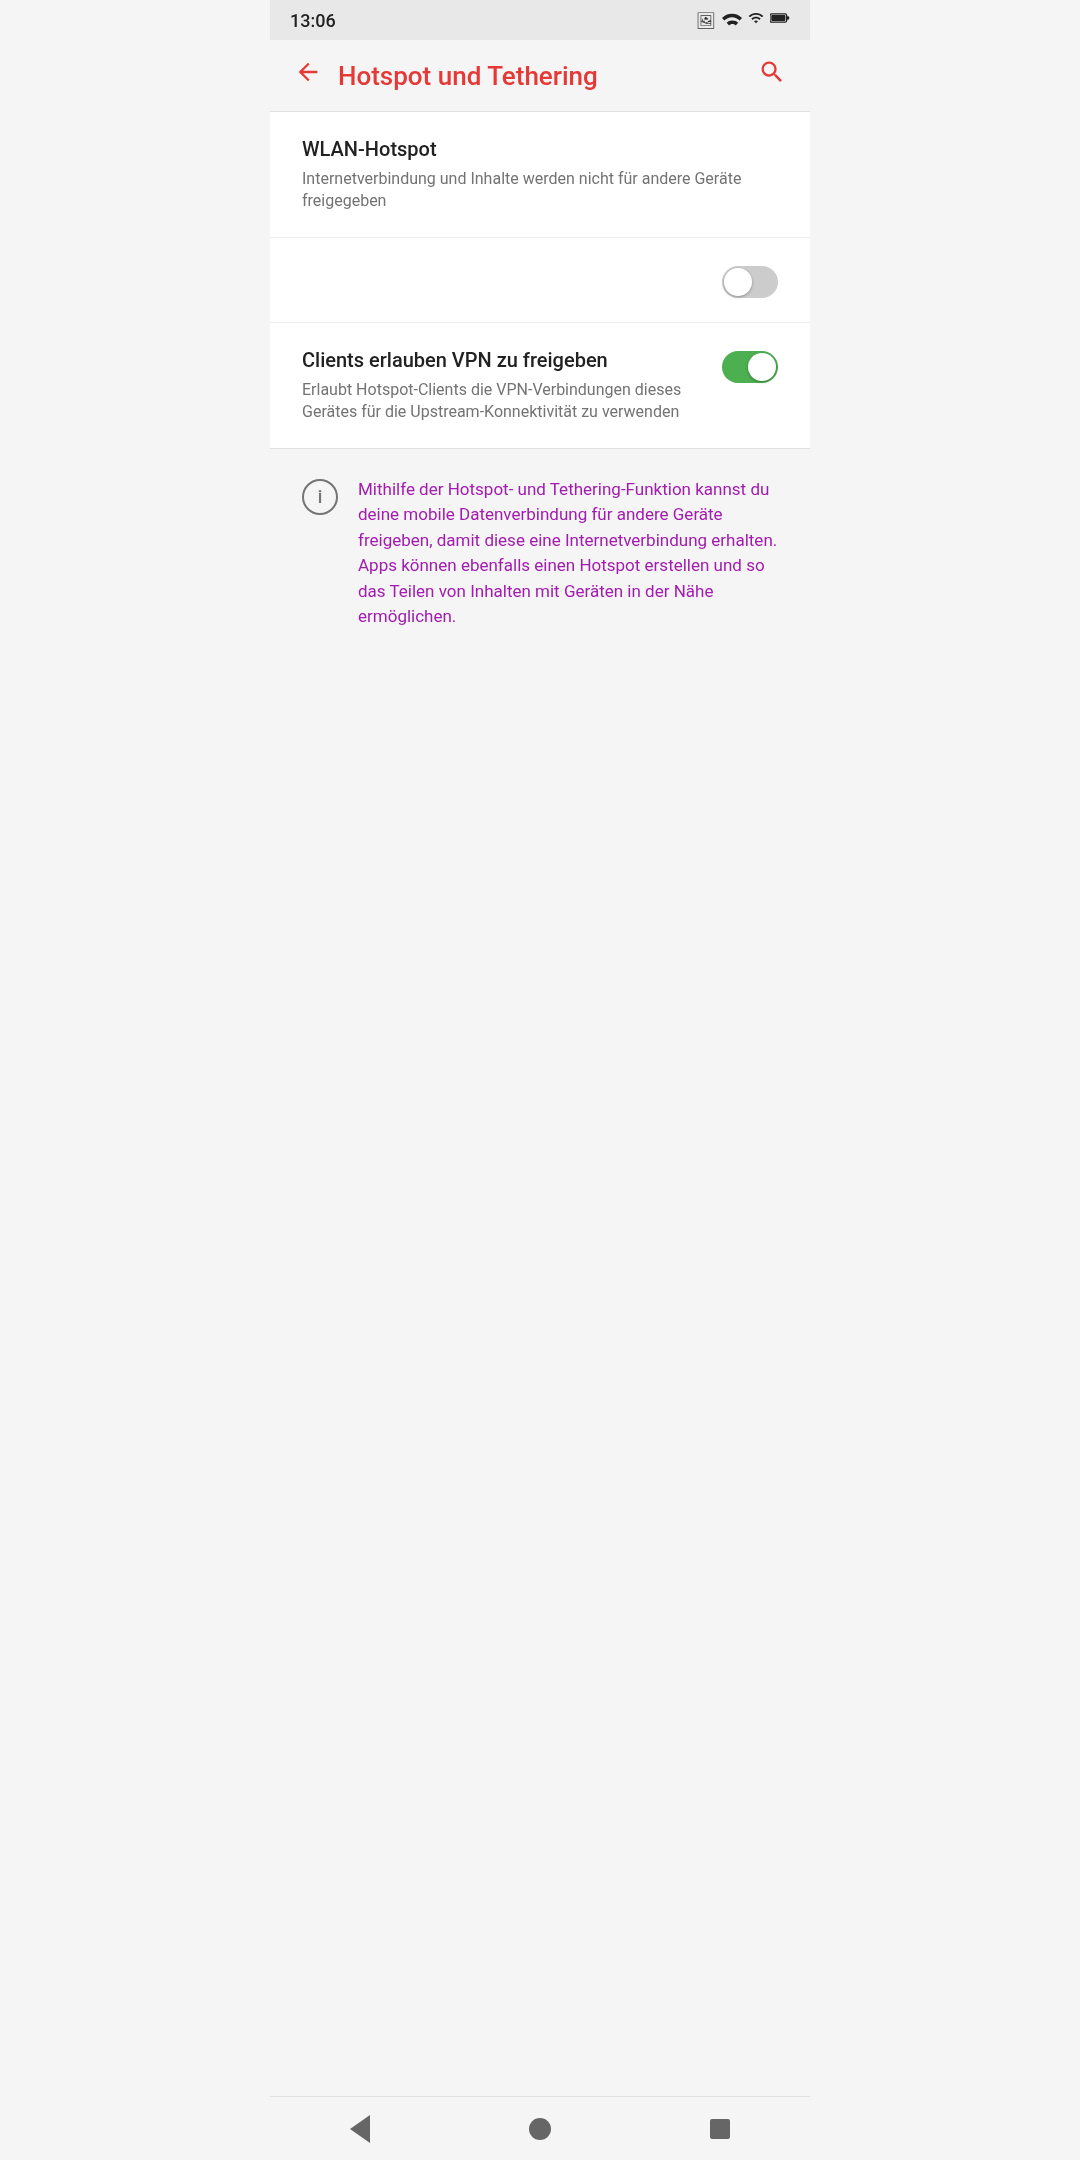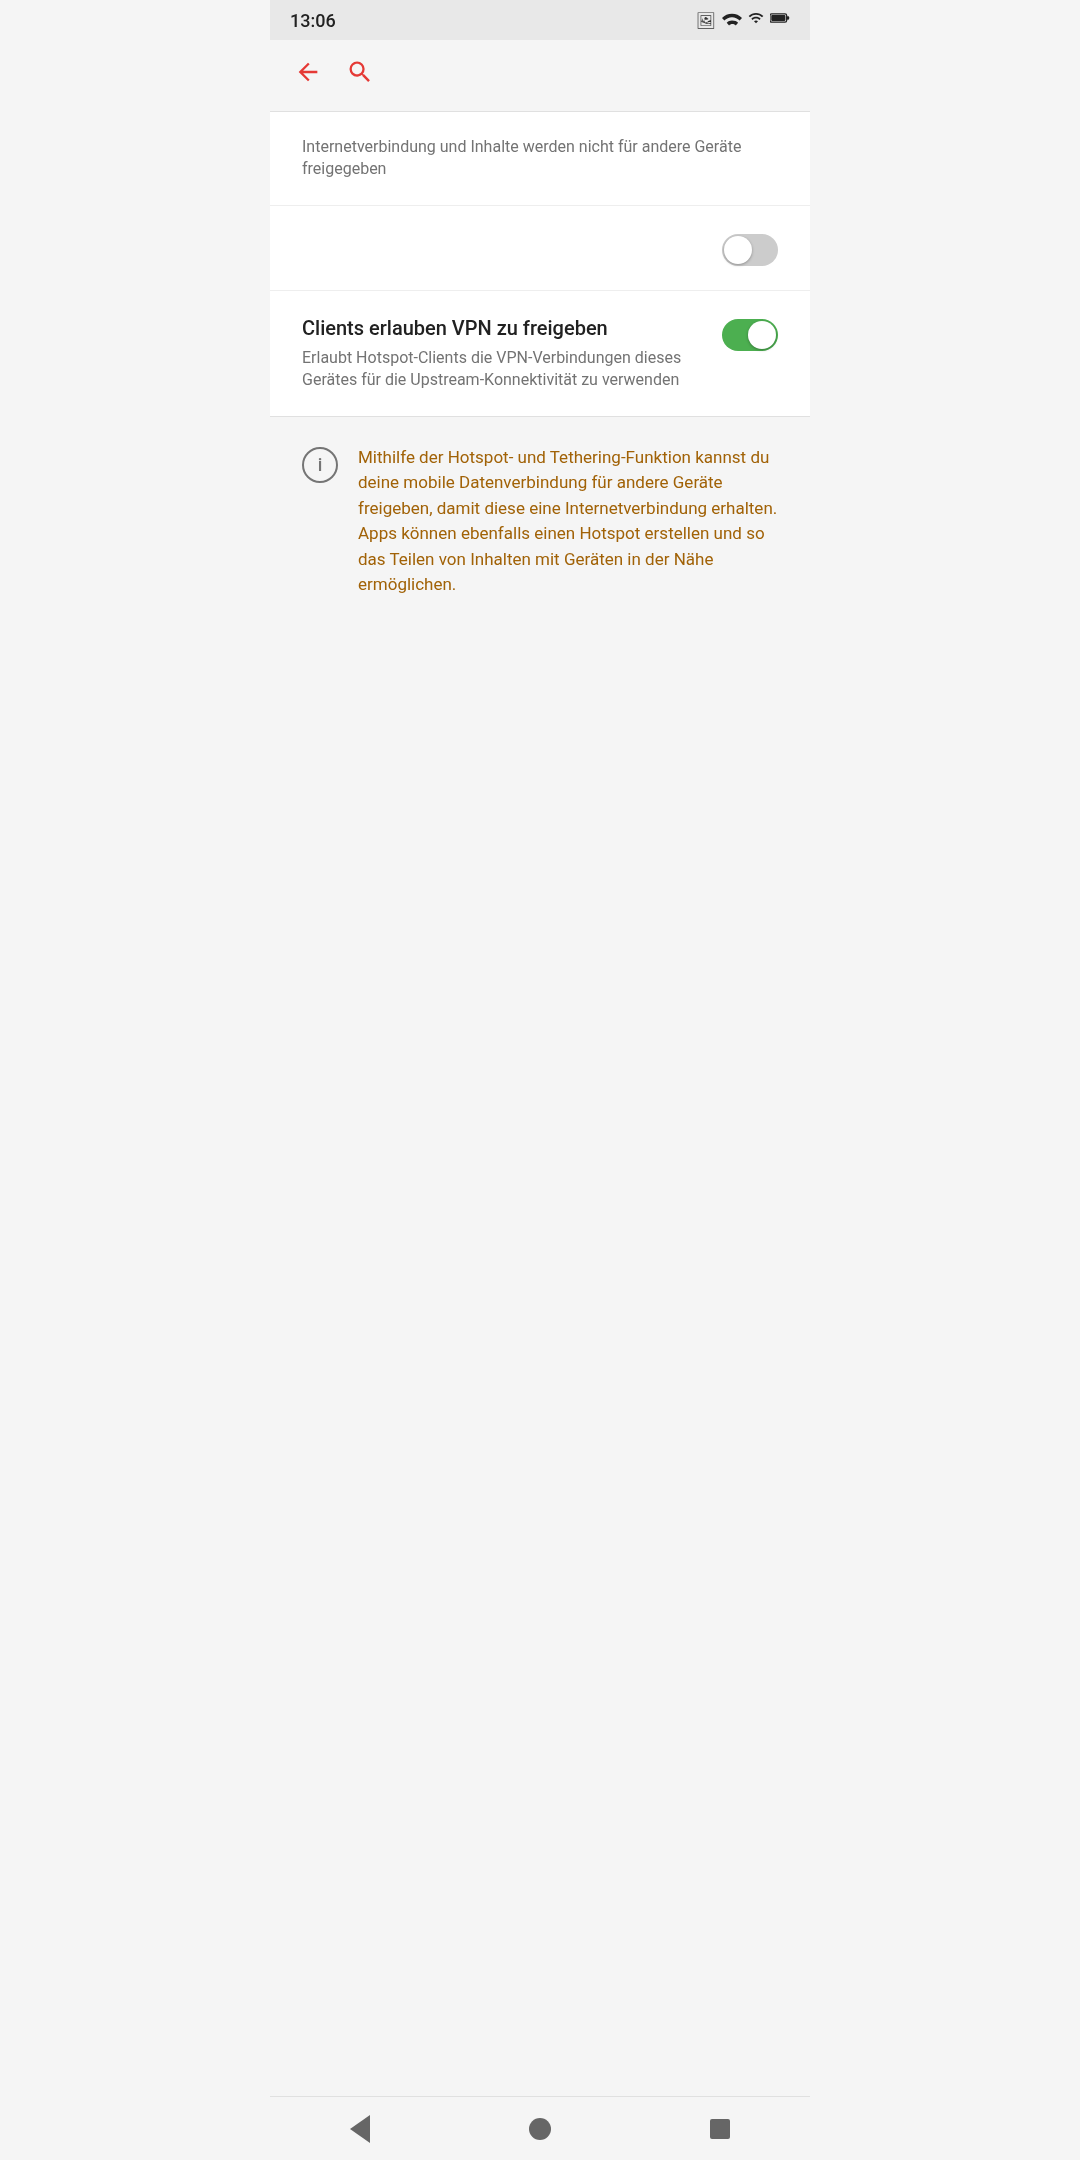--- a/index.html
+++ b/index.html
@@ -198,21 +198,21 @@
       align-items: center;
       justify-content: center;
       color: #757575;
       font-size: 18px;
       font-weight: 500;
       margin-top: 2px;
     }
 
     .info-text {
       font-size: 17px;
-      color: #a16207;
+      color: #a21caf;
       line-height: 1.5;
     }
 
     
     .bottom-nav {
       background: #f5f5f5;
       height: 64px;
       display: flex;
       align-items: center;
       justify-content: space-around;
@@ -289,31 +289,33 @@
     </span>
   </div>
 </div>
 
 <div class="app-bar">
   <span class="back-button">
     <svg width="28" height="28" viewBox="0 0 24 24">
       <path fill="#e53935" d="M20 11H7.83l5.59-5.59L12 4l-8 8 8 8 1.41-1.41L7.83 13H20v-2z"></path>
     </svg>
   </span>
+  <span class="app-bar-title">Hotspot und Tethering</span>
   <span class="search-button">
     <svg width="28" height="28" viewBox="0 0 24 24">
       <path fill="#e53935" d="M15.5 14h-.79l-.28-.27A6.471 6.471 0 0 0 16 9.5 6.5 6.5 0 1 0 9.5 16c1.61 0 3.09-.59 4.23-1.57l.27.28v.79l5 4.99L20.49 19l-4.99-5zm-6 0C7.01 14 5 11.99 5 9.5S7.01 5 9.5 5 14 7.01 14 9.5 11.99 14 9.5 14z"></path>
     </svg>
   </span>
 </div>
 
 <div class="content">
 
   <div class="settings-item">
     <div class="settings-item-text">
+      <div class="settings-item-title">WLAN-Hotspot</div>
       <div class="settings-item-subtitle">Internetverbindung und Inhalte werden nicht für andere Geräte freigegeben</div>
     </div>
   </div>
 
   <div class="settings-item">
     <div class="settings-item-text">
     </div>
     <div class="toggle-container">
       <label class="toggle">
         <input type="checkbox" style="">

